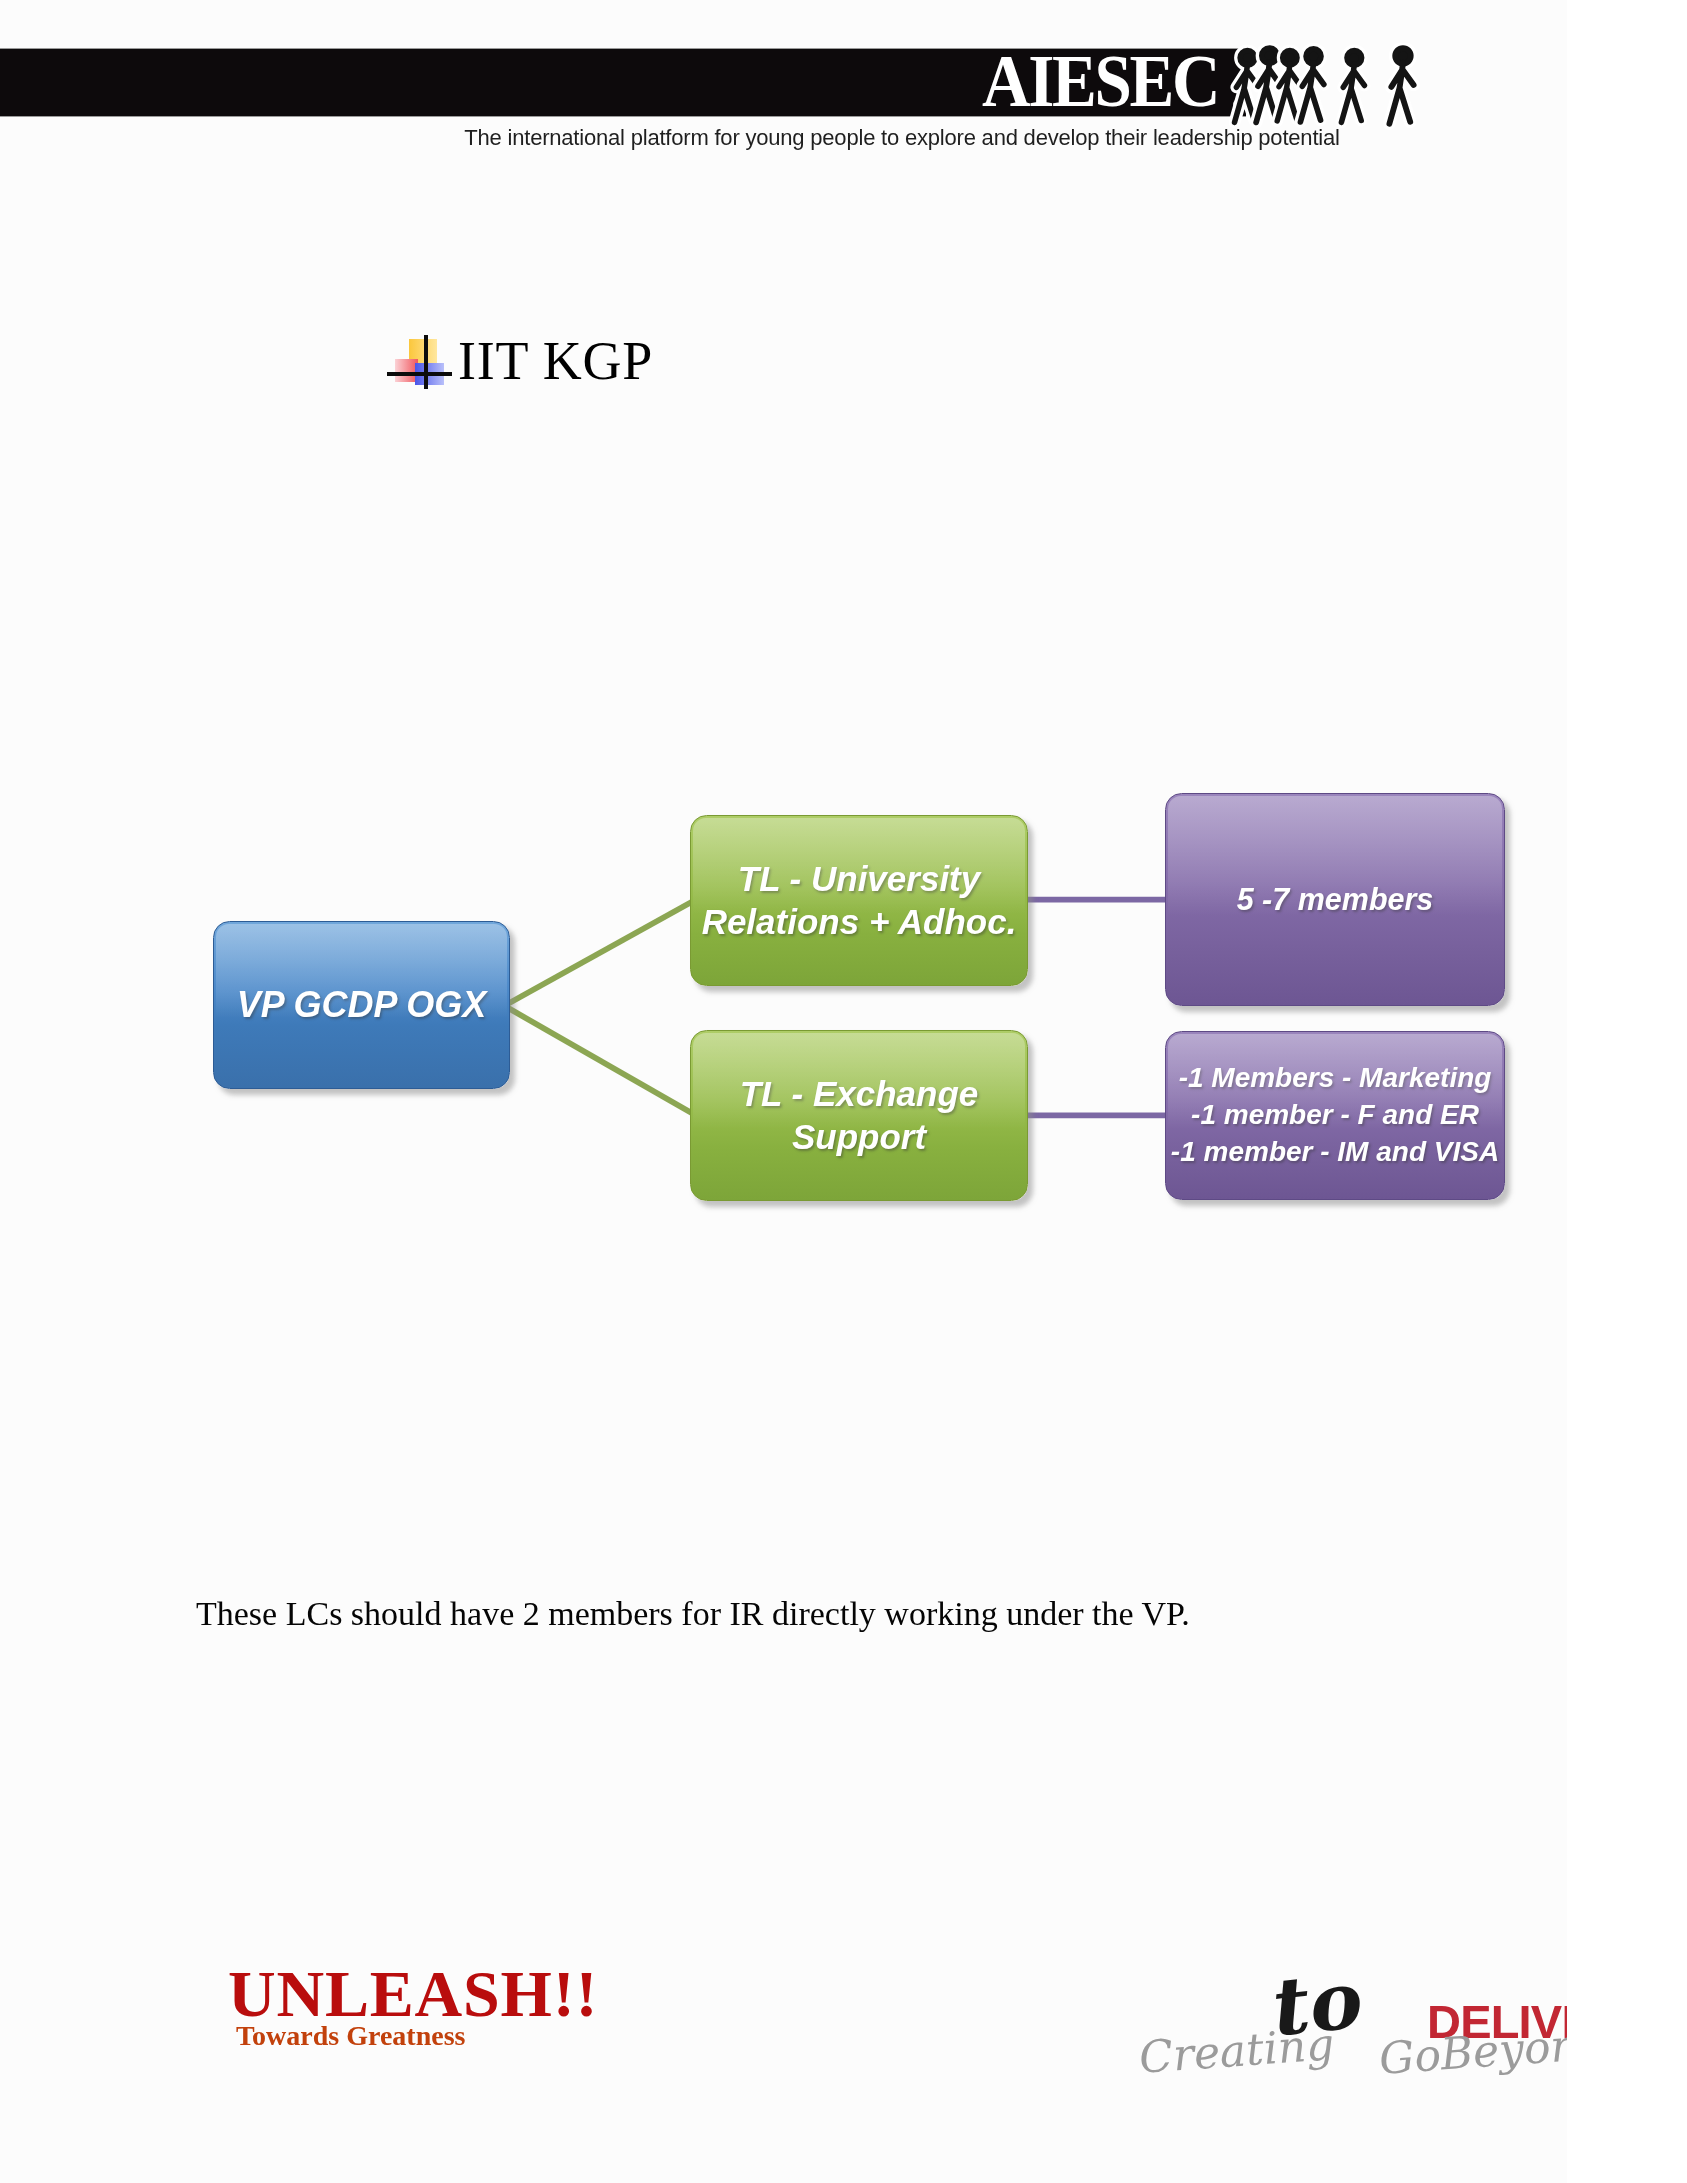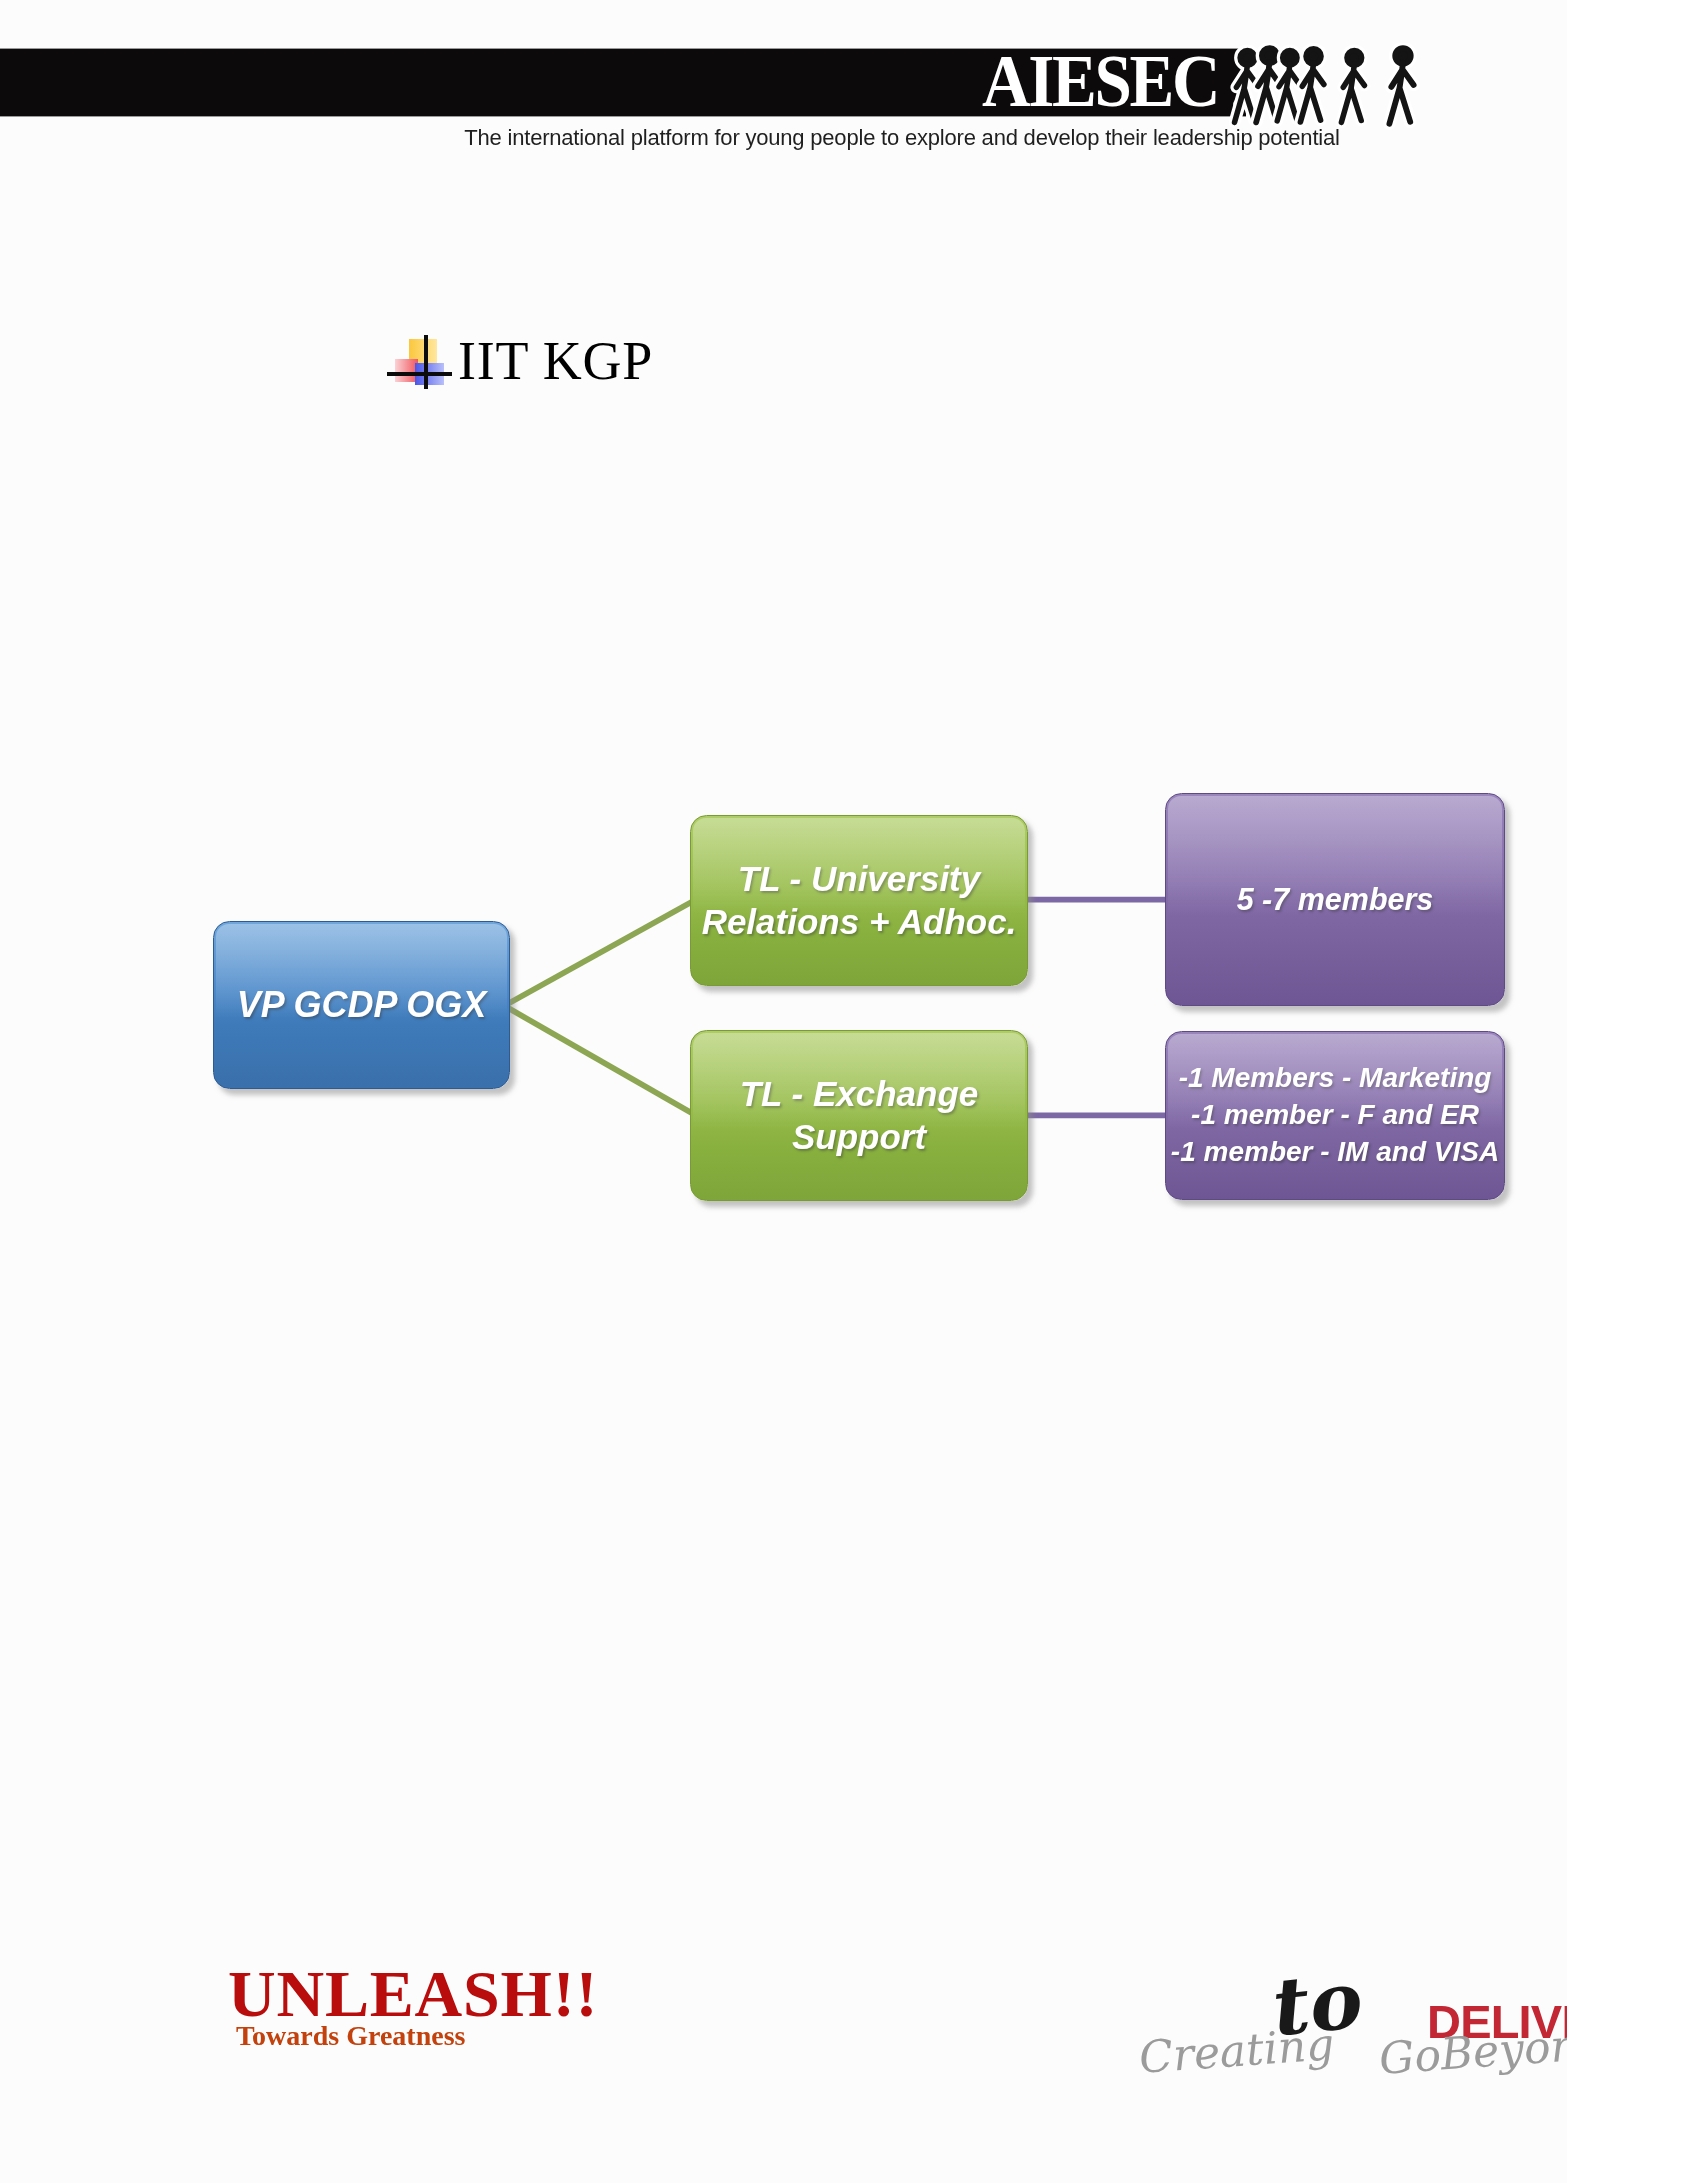--- a/index.html
+++ b/index.html
@@ -188,20 +188,21 @@
   <div class="node node-leaf nl1">
     <div>5 -7 members</div>
   </div>
 
   <div class="node node-leaf nl2">
     <div>-1 Members - Marketing</div>
     <div>-1 member - F and ER</div>
     <div>-1 member - IM and VISA</div>
   </div>
 
+  <div class="body-note">These LCs should have 2 members for IR directly working under the VP.</div>
 
   <div class="unleash">UNLEASH!!</div>
   <div class="towards">Towards Greatness</div>
 
   <div class="to-script">to</div>
   <div class="emp-word w-deliver">DELIVER</div>
   <div class="script s-creating">Creating</div>
   <div class="script s-gobeyond">GoBeyond</div>
 
 </div>

